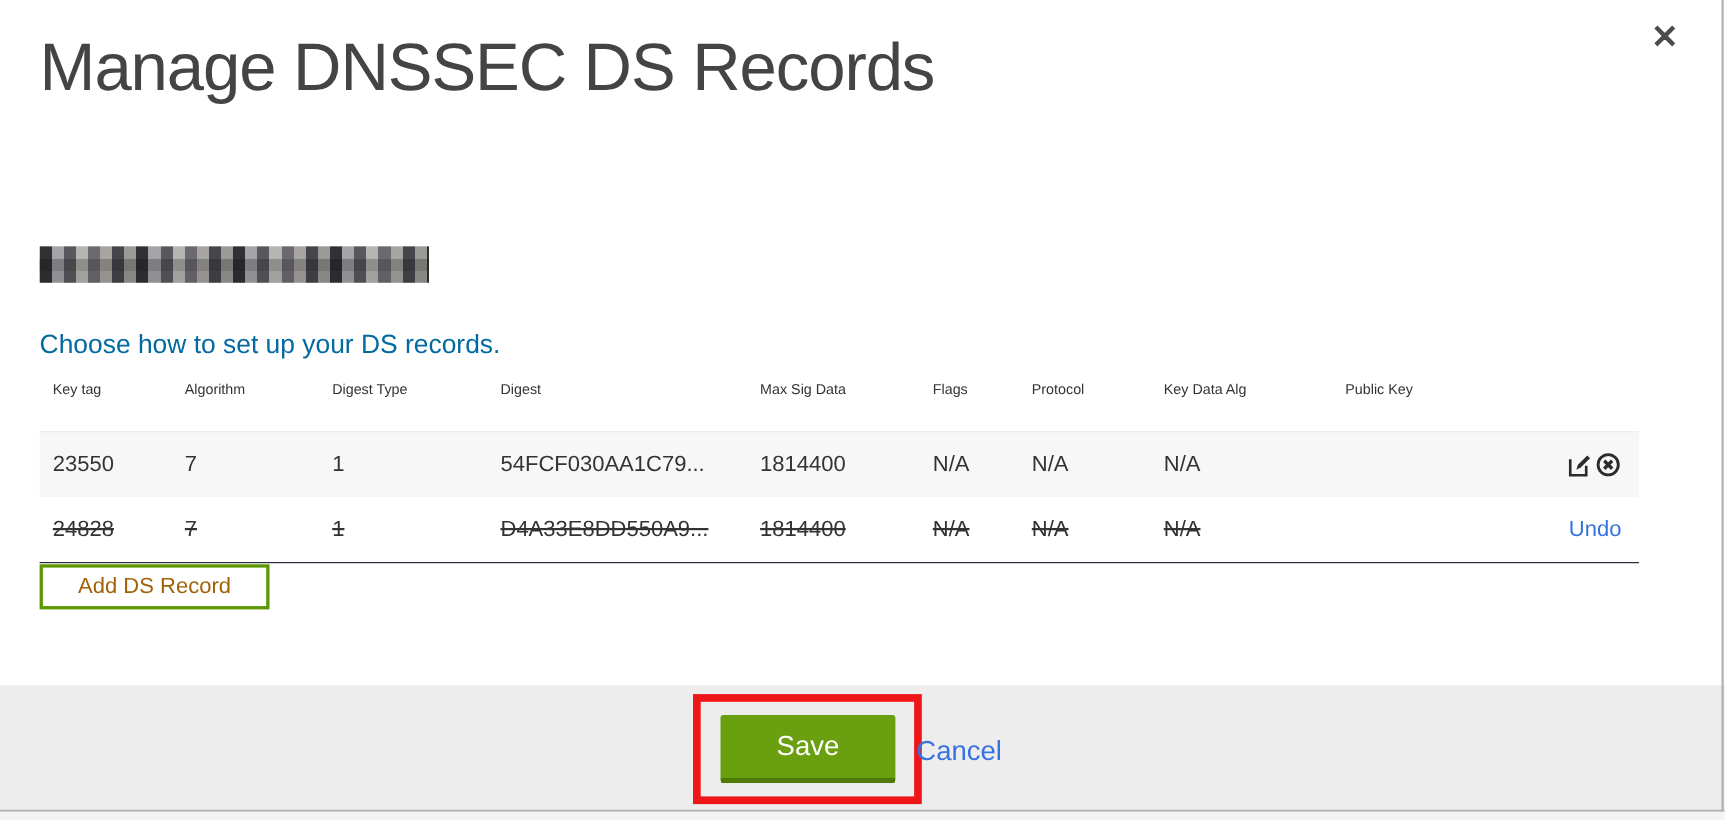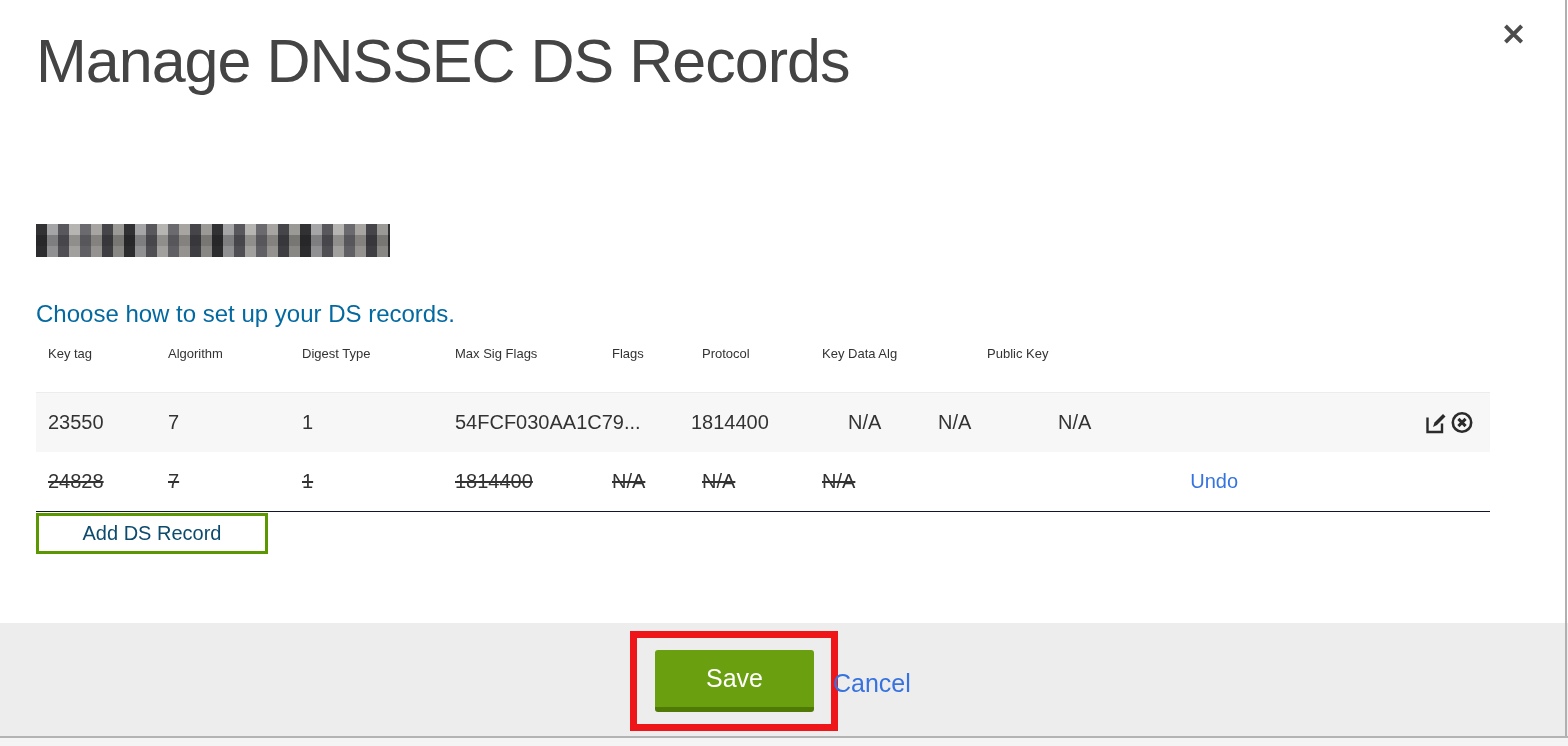--- a/index.html
+++ b/index.html
@@ -39,22 +39,22 @@
   .c-digest { width: 236px; } .c-maxsig { width: 157px; } .c-flags { width: 90px; }
   .c-proto { width: 120px; } .c-kda { width: 165px; } .c-pubkey { width: 189px; }
   .c-actions { width: 90px; display: flex; justify-content: flex-end; align-items: center;
     padding-right: 16px; gap: 2px; }
   .deleted .cell { text-decoration: line-through; }
   .icon-btn { width: 24px; height: 24px; cursor: pointer; display: inline-flex;
     align-items: center; justify-content: center; }
   .icon-btn svg { display: block; }
   .undo-link { font-size: 20px; cursor: pointer; text-decoration: none; }
 
-  .add-btn { position: absolute; left: 36px; top: 513px; width: 232px; height: 41px;
-    background: #ffffff; border: 3px solid #5a9700; color: #0c4a6e; font-size: 20px;
+  .add-btn { position: absolute; left: 36px; top: 513px; width: 209px; height: 41px;
+    background: #ffffff; border: 3px solid #5a9700; color: #a16207; font-size: 20px;
     font-family: "Liberation Sans", sans-serif; cursor: pointer; }
 
   .footer { position: absolute; left: 0; top: 623px; width: 1568px; height: 113px; background: #ededed; }
   .annotation-box { position: absolute; left: 630px; top: 8px; width: 208px; height: 100px;
     border: 7px solid #ee1618; background: transparent; pointer-events: none; }
   .save-btn { position: absolute; left: 655px; top: 27px; width: 159px; height: 62px;
     background: #6aa00f; border: none; border-bottom: 5px solid #4f7a06; border-radius: 3px;
     color: #ffffff; font-size: 25px; font-family: "Liberation Sans", sans-serif; cursor: pointer; }
   .cancel-link { position: absolute; left: 833px; top: 46px; font-size: 25px; cursor: pointer;
     text-decoration: none; }
@@ -69,21 +69,22 @@
 
 <div class="redacted"></div>
 
 <p class="instruction">Choose how to set up your DS records.</p>
 
 <div class="ds-table">
   <div class="t-row t-head">
     <span class="cell c-keytag">Key tag</span>
     <span class="cell c-alg">Algorithm</span>
     <span class="cell c-dtype">Digest Type</span>
-    <span class="cell c-maxsig">Max Sig Flags</span>
+    <span class="cell c-digest">Digest</span>
+    <span class="cell c-maxsig">Max Sig Data</span>
     <span class="cell c-flags">Flags</span>
     <span class="cell c-proto">Protocol</span>
     <span class="cell c-kda">Key Data Alg</span>
     <span class="cell c-pubkey">Public Key</span>
     <span class="c-actions"></span>
   </div>
 
   <div class="t-row row-1">
     <span class="cell c-keytag">23550</span>
     <span class="cell c-alg">7</span>
@@ -107,20 +108,21 @@
           <path d="M8.4 8.4 L 15.6 15.6 M 15.6 8.4 L 8.4 15.6" stroke-width="3"></path>
         </svg>
       </span>
     </span>
   </div>
 
   <div class="t-row row-2 deleted">
     <span class="cell c-keytag">24828</span>
     <span class="cell c-alg">7</span>
     <span class="cell c-dtype">1</span>
+    <span class="cell c-digest">D4A33E8DD550A9...</span>
     <span class="cell c-maxsig">1814400</span>
     <span class="cell c-flags">N/A</span>
     <span class="cell c-proto">N/A</span>
     <span class="cell c-kda">N/A</span>
     <span class="cell c-pubkey"></span>
     <span class="c-actions">
       <a class="undo-link blue">Undo</a>
     </span>
   </div>
 </div>

